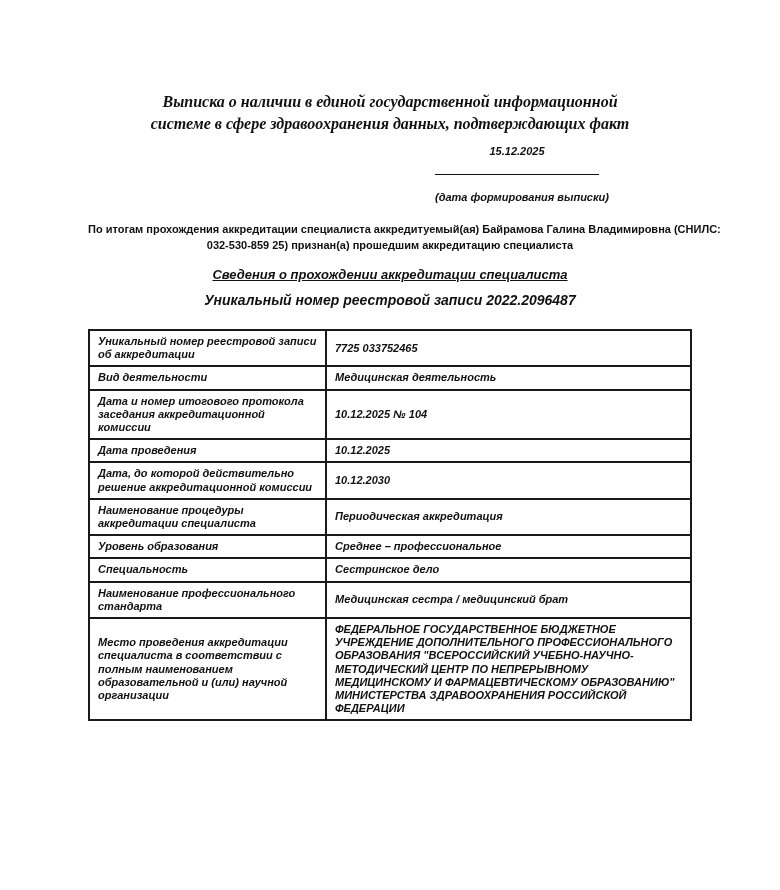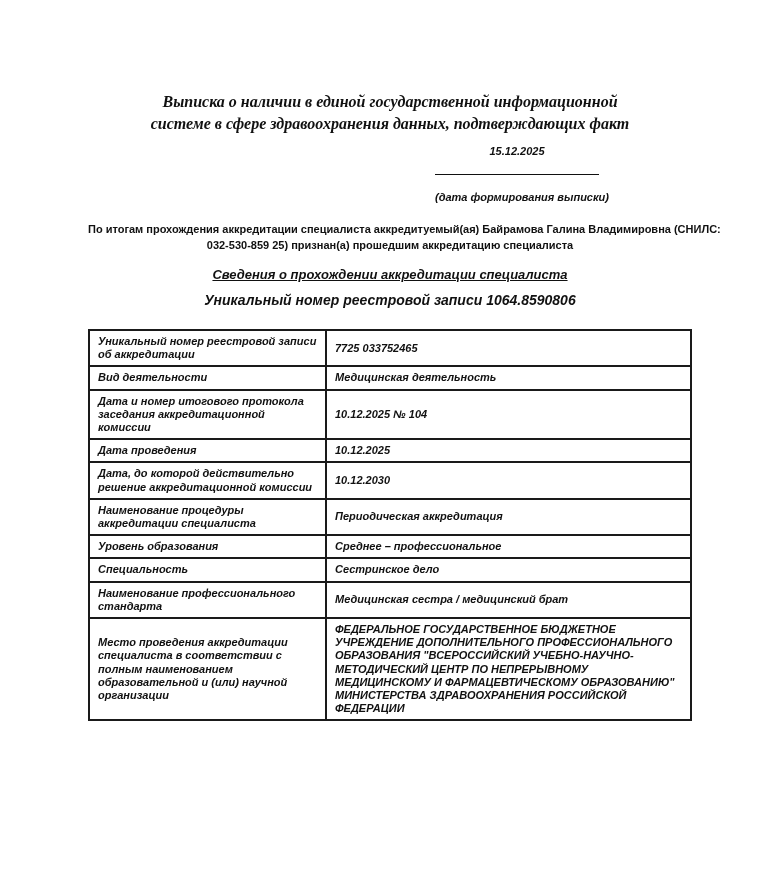--- a/index.html
+++ b/index.html
@@ -109,21 +109,21 @@
       <span class="date-caption">(дата формирования выписки)</span>
     </div>
 
     <div class="summary">
       <div class="line">По итогам прохождения аккредитации специалиста аккредитуемый(ая) Байрамова Галина Владимировна (СНИЛС:</div>
       <div class="line">032-530-859 25) признан(а) прошедшим аккредитацию специалиста</div>
     </div>
 
     <div class="section-heading">Сведения о прохождении аккредитации специалиста</div>
 
-    <div class="record-heading">Уникальный номер реестровой записи 1064.8590806</div>
+    <div class="record-heading">Уникальный номер реестровой записи 2022.2096487</div>
 
     <table class="details">
       <tbody>
         <tr>
           <th>Уникальный номер реестровой записи об аккредитации</th>
           <td>7725 033752465</td>
         </tr>
         <tr>
           <th>Вид деятельности</th>
           <td>Медицинская деятельность</td>

